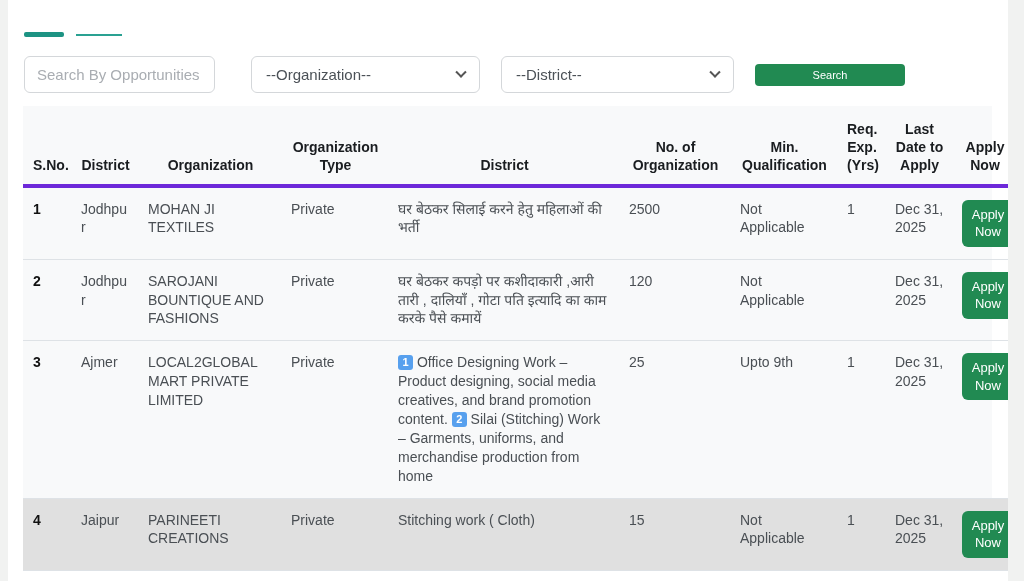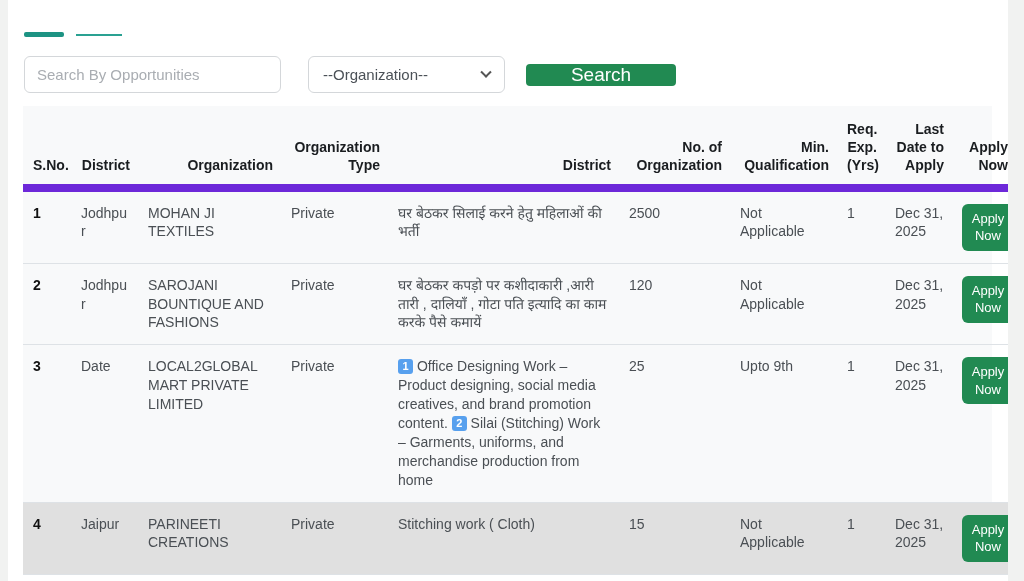--- a/index.html
+++ b/index.html
@@ -23,55 +23,55 @@
     font-weight:bold;
     color:#1d9383;
     letter-spacing:0.2px;
   }
   .title-bars { margin:14px 0 0 16px; display:flex; align-items:center; gap:12px; }
   .bar-thick { width:40px; height:5px; background:#1d9383; border-radius:2px; }
   .bar-thin  { width:46px; height:2px; background:#2aa192; }
   
   .filters { display:flex; align-items:center; margin:19px 16px 0 16px; }
   .search-input {
-    width:257px; height:37px;
+    width:191px; height:37px;
     border:1px solid #d4d7da; border-radius:6px;
     padding:16px 12px; font-size:15px;
     font-family:inherit; color:#333; outline:none;
   }
   .search-input::placeholder { color:#a9adb2; }
   .select-box {
     height:37px; border:1px solid #d4d7da; border-radius:6px;
     background:#fff; display:flex; align-items:center;
     justify-content:space-between; padding:0 14px;
     font-size:15px; color:#4b5157; cursor:pointer;
   }
-  .select-org { width:197px; margin-left:27px; }
+  .select-org { width:229px; margin-left:36px; }
   .select-district { width:233px; margin-left:21px; }
   .chevron {
     width:8px; height:8px;
     border-right:2px solid #555; border-bottom:2px solid #555;
     transform:rotate(45deg) translate(-2px,-2px);
   }
   .search-btn {
     width:150px; height:22px; margin-left:21px;
     background:#218a52; border:none; border-radius:4px;
-    color:#fff; font-size:19px; font-family:inherit; cursor:pointer;
+    color:#fff; font-size:11px; font-family:inherit; cursor:pointer;
   }
   
   .table-wrap {
     margin:13px 16px 0 15px;
     background:#f8f9fa;
   }
   table { width:100%; border-collapse:collapse; table-layout:fixed; }
   thead th {
     font-size:14px; font-weight:bold; color:#1a1d20;
-    text-align:right; vertical-align:bottom;
+    text-align:center; vertical-align:bottom;
     padding:14px 8px 9px 10px;
-    border-bottom:8px solid #6d28d9;
+    border-bottom:4px solid #6d28d9;
     line-height:1.3;
   }
   tbody td {
     font-size:14px; color:#4a4f54;
     vertical-align:top; text-align:left;
     padding:12px 8px 12px 10px;
     border-bottom:1px solid #dee2e6;
     line-height:1.35;
     word-wrap:break-word;
   }
@@ -98,20 +98,24 @@
 
   <div class="title-bars">
     <span class="bar-thick"></span>
     <span class="bar-thin"></span>
   </div>
 
   <div class="filters">
     <input class="search-input" type="text" placeholder="Search By Opportunities" style="">
     <div class="select-box select-org">
       <span>--Organization--</span>
+      <span class="chevron"></span>
+    </div>
+    <div class="select-box select-district">
+      <span>--District--</span>
       <span class="chevron"></span>
     </div>
     <button class="search-btn">Search</button>
   </div>
 
   <div class="table-wrap">
     <table>
       <colgroup>
         <col style="width:48px">
           <col style="width:67px">
@@ -162,21 +166,21 @@
             <td>120</td>
             <td>Not Applicable</td>
             <td></td>
             <td>Dec 31, 2025</td>
             <td>
               <button class="apply-btn">Apply Now</button>
             </td>
           </tr>
           <tr>
             <td class="cell-sno">3</td>
-            <td class="cell-district">Date</td>
+            <td class="cell-district">Ajmer</td>
             <td class="cell-organization">LOCAL2GLOBAL MART PRIVATE LIMITED</td>
             <td class="cell-org-type">Private</td>
             <td><span class="kbadge">1</span> Office Designing Work – Product designing, social media creatives, and brand promotion content. <span class="kbadge">2</span> Silai (Stitching) Work – Garments, uniforms, and merchandise production from home</td>
             <td>25</td>
             <td>Upto 9th</td>
             <td>1</td>
             <td>Dec 31, 2025</td>
             <td>
               <button class="apply-btn">Apply Now</button>
             </td>

